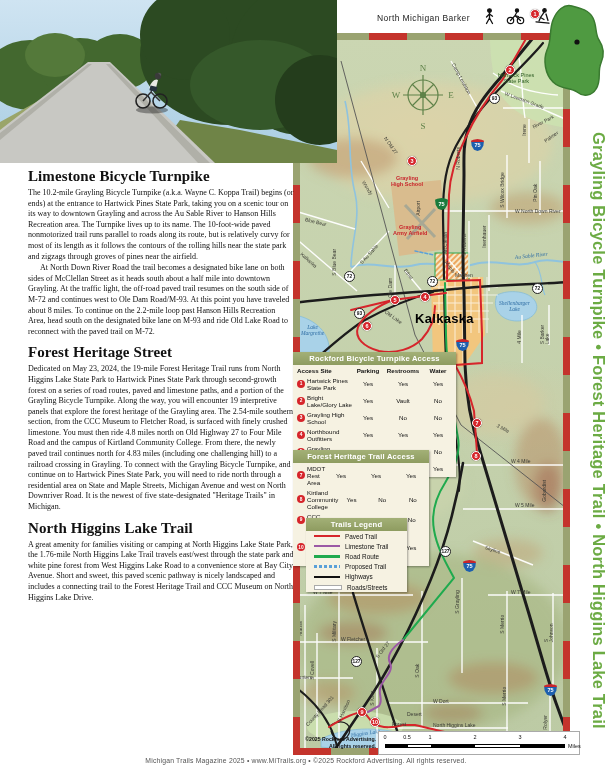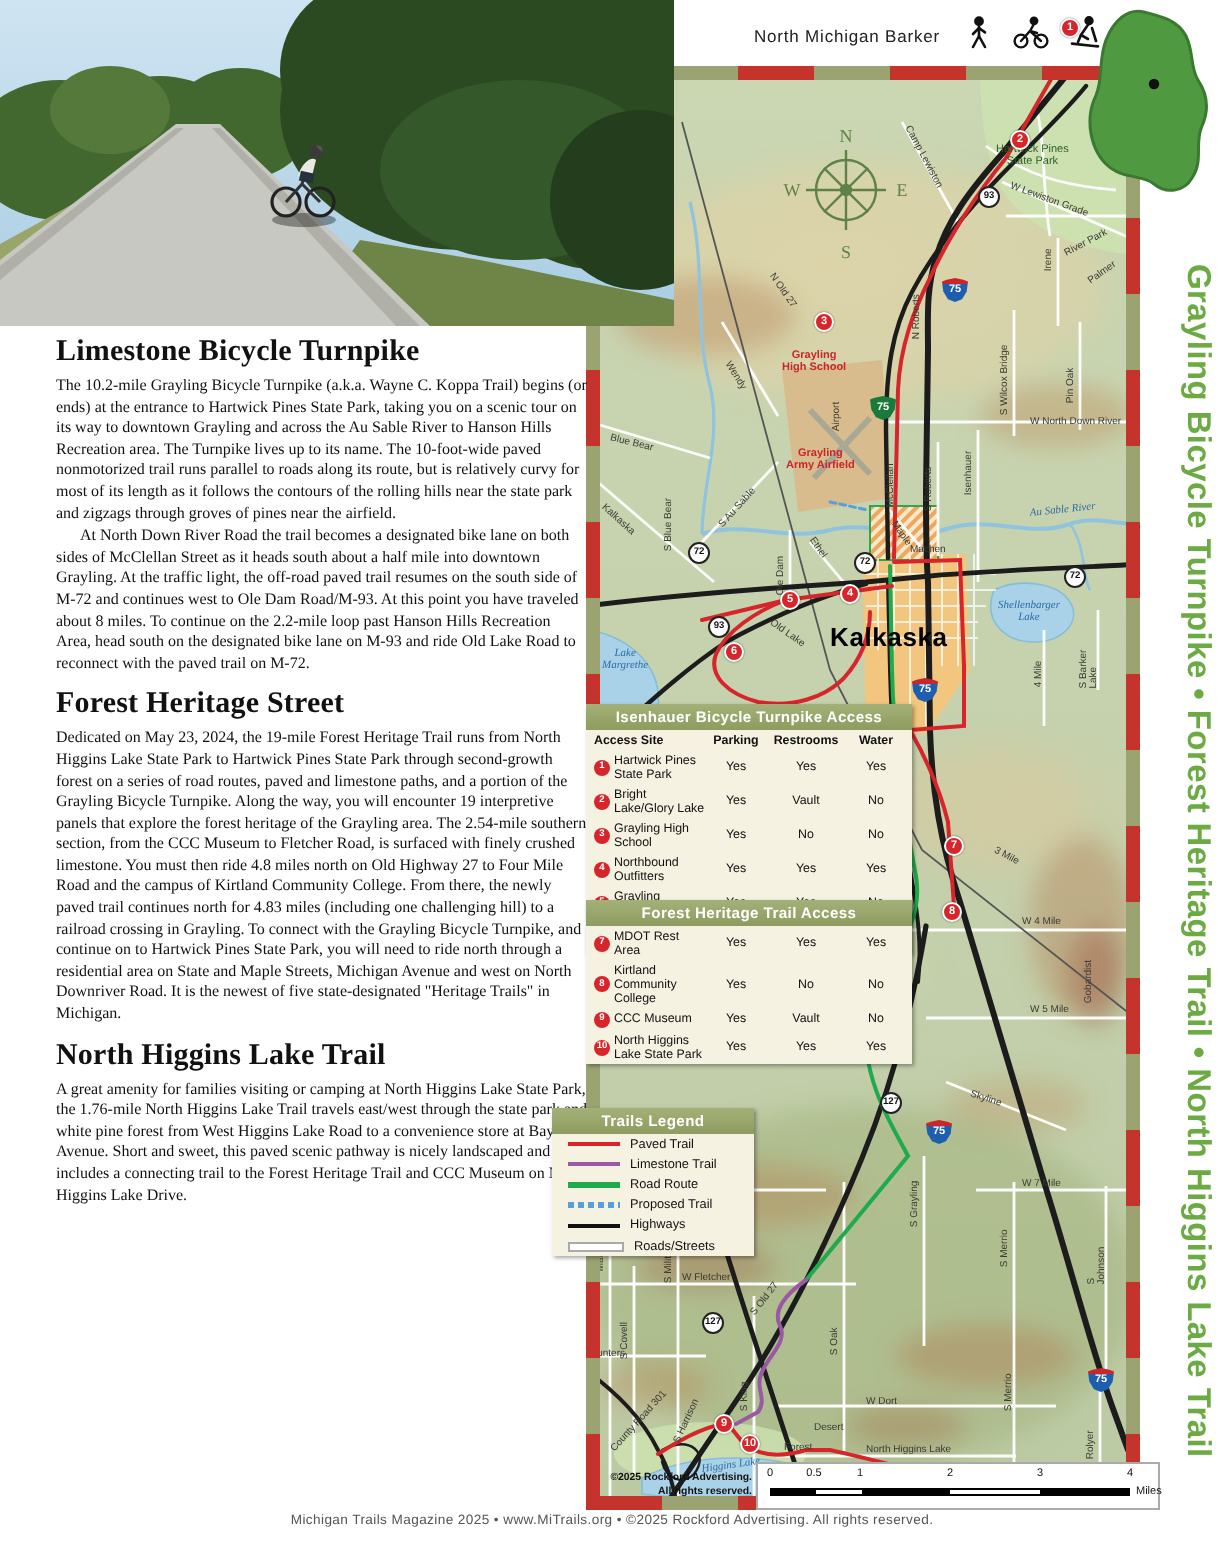--- a/index.html
+++ b/index.html
@@ -338,21 +338,21 @@
         <span class="sh sh-c" style="left: 58px; top: 623px;">127</span>
       </div>
 
     <div class="stripe h" style="top:0"></div>
     <div class="stripe h" style="top:715px"></div>
     <div class="stripe v" style="left:0"></div>
     <div class="stripe v" style="left:270px"></div>
   </div>
 
   <div class="mbox" id="table-0" style="left:293px;top:352px;width:163px;">
-    <div class="ttl">Isenhauer Bicycle Turnpike Access</div>
+    <div class="ttl">Rockford Bicycle Turnpike Access</div>
     <div class="thead">
       <span class="tsite">Access Site</span>
       <span class="tcol">Parking</span>
       <span class="tcol r">Restrooms</span>
       <span class="tcol">Water</span>
     </div>
     <div class="rows">
         <span class="trow">
           <span class="tsite">
             <span class="badge">1</span>
@@ -403,21 +403,21 @@
             <span class="badge">6</span>
             <span class="">Hanson Hills Recreation Area</span>
           </span>
           <span class="tcol">Yes</span>
           <span class="tcol r">Yes</span>
           <span class="tcol">Yes</span>
         </span>
       </div>
   </div>
 
-  <div class="mbox" id="table-1" style="left:293px;top:450px;width:163px;">
+  <div class="mbox" id="table-1" style="left:293px;top:450px;width:136px;">
     <div class="ttl">Forest Heritage Trail Access</div>
     <div class="rows">
         <span class="trow">
           <span class="tsite">
             <span class="badge">7</span>
             <span class="">MDOT Rest Area</span>
           </span>
           <span class="tcol">Yes</span>
           <span class="tcol r">Yes</span>
           <span class="tcol">Yes</span>
@@ -445,21 +445,21 @@
             <span class="badge">10</span>
             <span class="">North Higgins Lake State Park</span>
           </span>
           <span class="tcol">Yes</span>
           <span class="tcol r">Yes</span>
           <span class="tcol">Yes</span>
         </span>
       </div>
   </div>
 
-  <div class="mbox" id="legend" style="left:276px;top:518px;width:101px;margin-top:36px;">
+  <div class="mbox" id="legend" style="left:306px;top:518px;width:101px;">
     <div class="ttl">Trails Legend</div>
     <div class="items">
         <span class="li">
           <span class="samp" style="background: rgb(214, 37, 43);"></span>
           <span class="lab">Paved Trail</span>
         </span>
         <span class="li">
           <span class="samp" style="background: rgb(155, 89, 165);"></span>
           <span class="lab">Limestone Trail</span>
         </span>

